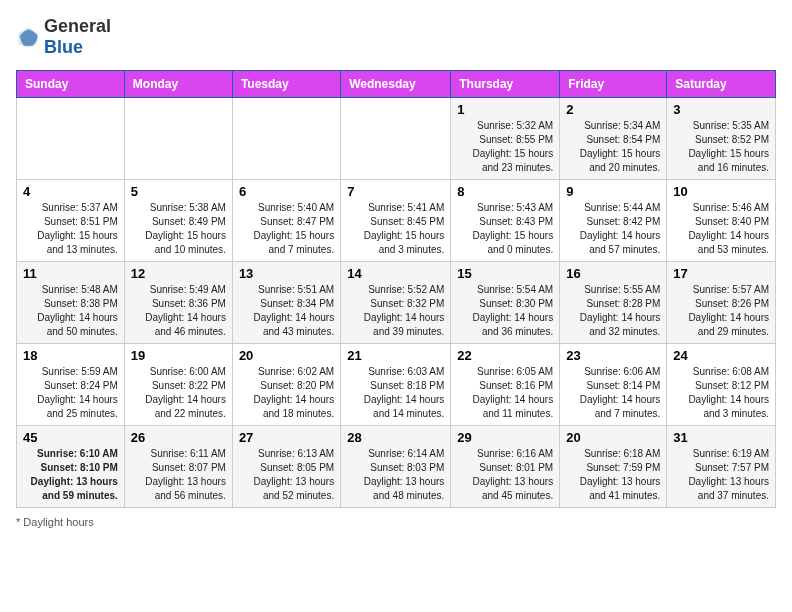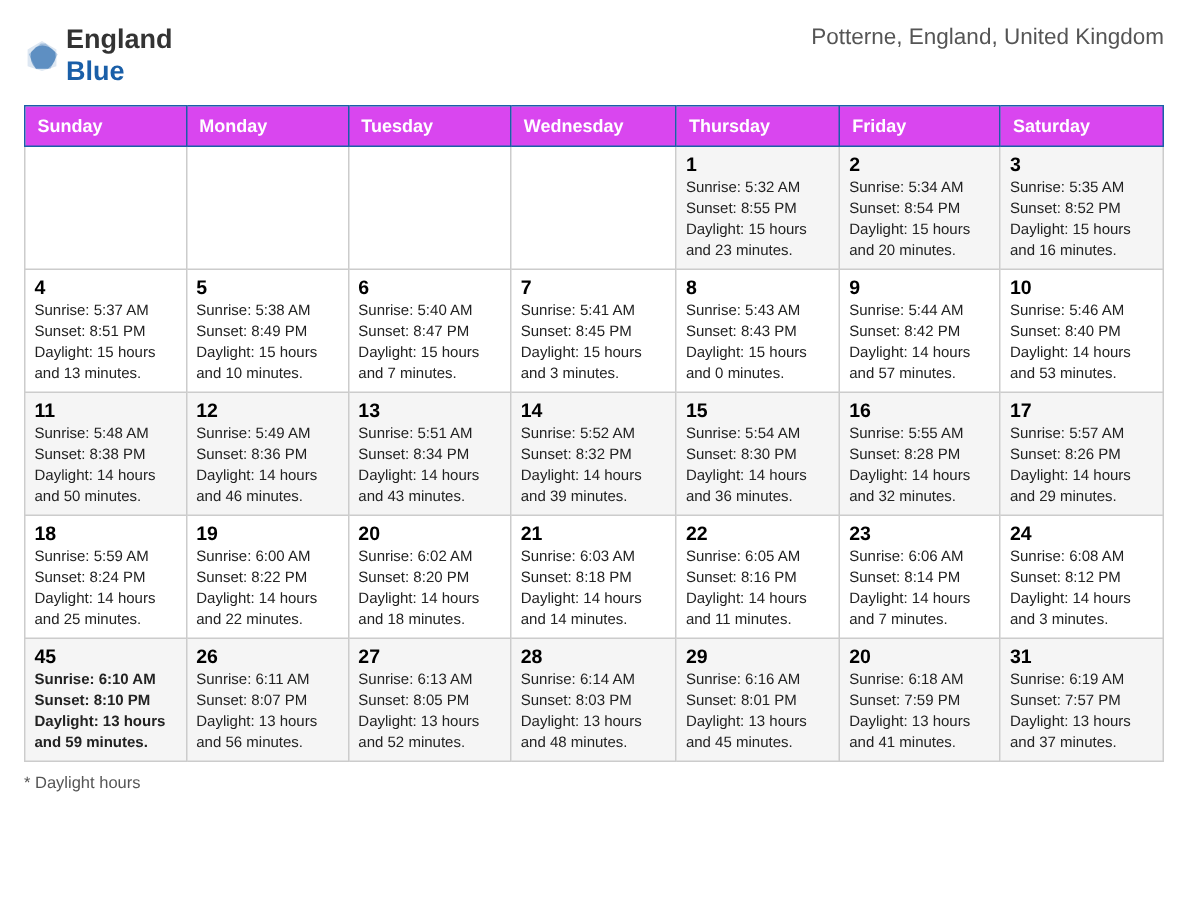--- a/index.html
+++ b/index.html
@@ -79,20 +79,21 @@
     .day-number {
       font-weight: bold;
       font-size: 13px;
       display: block;
       margin-bottom: 2px;
     }
     .day-info {
       font-size: 10px;
       color: #222;
       line-height: 1.4;
+      text-align: right;
     }
     .empty-cell {
       background: #fff !important;
     }
     .footer-note {
       margin-top: 8px;
       font-size: 11px;
       color: #555;
       text-align: left;
     }
@@ -101,26 +102,25 @@
 <body>
 
 <div class="header">
   <div class="logo">
     <svg class="logo-icon" viewBox="0 0 30 30" xmlns="http://www.w3.org/2000/svg">
       <polygon points="15,3 27,10 27,24 15,28 3,24 3,10" fill="#1a5fa8" opacity="0.15"></polygon>
       <polygon points="18,5 28,14 22,26 10,26 4,14 14,5" fill="#1a5fa8" opacity="0.3"></polygon>
       <path d="M10 8 Q18 4 26 12 Q28 20 20 26 L10 26 Q4 20 6 12 Z" fill="#1a5fa8" opacity="0.5"></path>
     </svg>
     <div>
-      <span class="logo-text-general">England</span><br>
+      <span class="logo-text-general">General</span><br>
       <span class="logo-text-blue">Blue</span>
     </div>
   </div>
   <div class="title-block">
-    <div class="location">Potterne, England, United Kingdom</div>
   </div>
 </div>
 
 <table class="calendar-table">
   <thead>
     <tr>
         <th>Sunday</th>
         <th>Monday</th>
         <th>Tuesday</th>
         <th>Wednesday</th>

